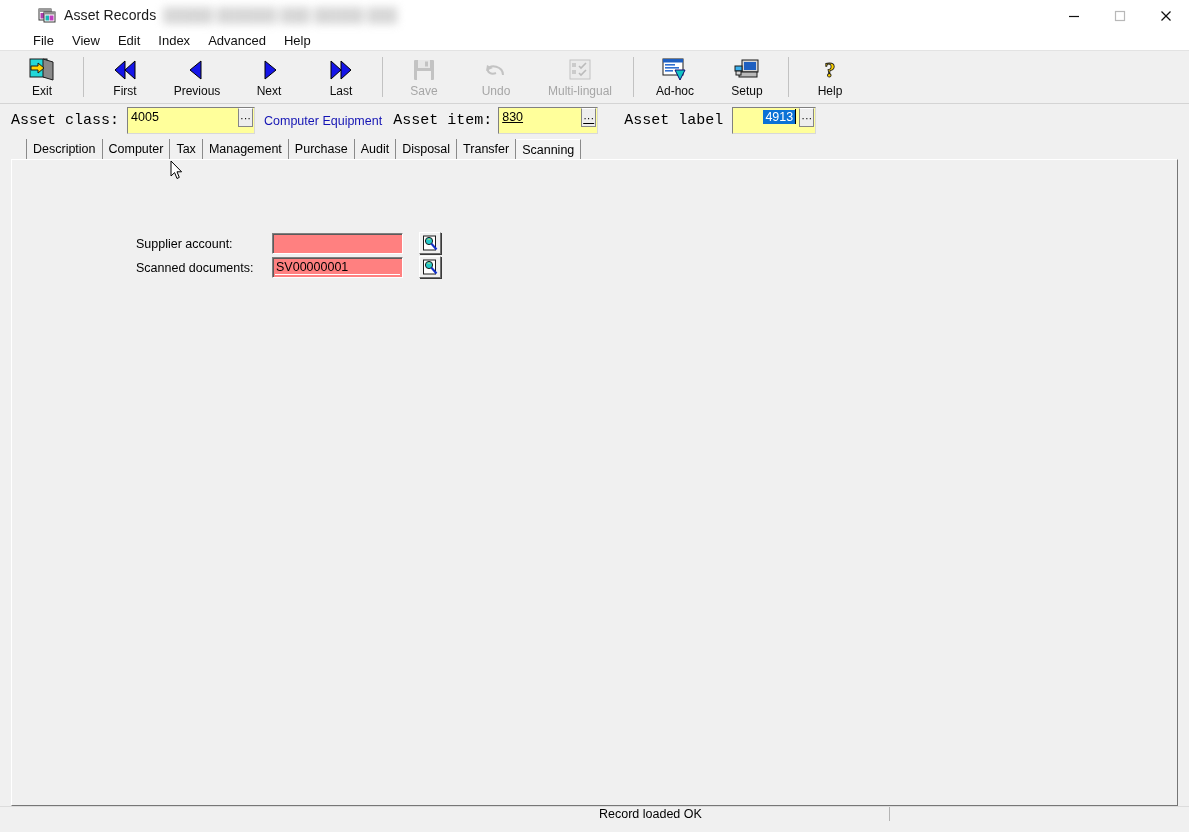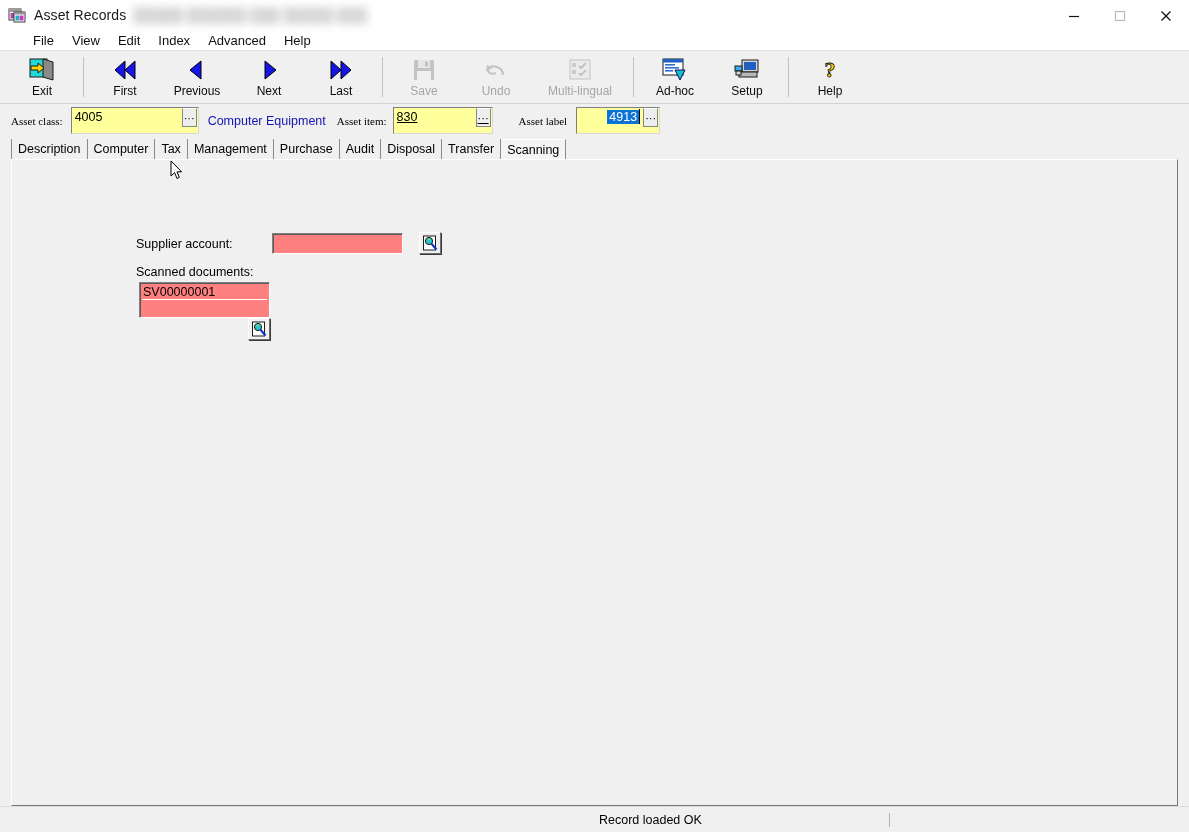--- a/index.html
+++ b/index.html
@@ -24,20 +24,21 @@
 
   
   .titlebar {
     height: 31px;
     background: #ffffff;
     display: flex;
     align-items: center;
     flex: 0 0 auto;
     border-bottom: 1px solid #ffffff;
     position: relative;
+    padding-left: 30px;
   }
   .title-icon {
     width: 18px; height: 18px;
     margin-left: 8px; margin-right: 8px;
     flex: 0 0 auto;
     position: relative;
   }
   .title-text {
     font-family: "Liberation Sans", sans-serif;
     font-size: 14px;
@@ -128,24 +129,24 @@
   
   .fieldrow {
     height: 33px;
     background: #f0f0f0;
     display: flex;
     align-items: center;
     flex: 0 0 auto;
     padding-left: 11px;
   }
   .fld-label {
-    font-size: 11px;
-    color: #000;
-    white-space: nowrap;
-    font-family: Liberation Serif, serif;
+    font-size: 15px;
+    color: #000;
+    white-space: nowrap;
+    font-family: Liberation Mono, monospace;
   }
   .blue-text {
     color: #1414b4;
     font-size: 12.5px;
     white-space: nowrap;
     font-family: "Liberation Sans", sans-serif;
   }
   .inputwrap {
     display: flex;
     align-items: stretch;
@@ -194,21 +195,21 @@
     height: 15px;
     vertical-align: -3px;
   }
 
   
   .tabstrip {
     height: 22px;
     background: #f0f0f0;
     display: flex;
     align-items: flex-end;
-    padding-left: 11px;
+    padding-left: 26px;
     flex: 0 0 auto;
   }
   .tab {
     height: 20px;
     display: flex;
     align-items: center;
     padding: 0 6px;
     font-size: 12.5px;
     color: #000;
     font-family: "Liberation Sans", sans-serif;
@@ -276,21 +277,21 @@
     display: flex;
     align-items: center;
     justify-content: center;
   }
 
   
   .statusbar {
     height: 26px;
     background: #f0f0f0;
     display: flex;
-    align-items: center;
+    align-items: flex-start;
     flex: 0 0 auto;
     border-top: 1px solid #dcdcdc;
   }
   .sb-panel {
     border-right: 1px solid #b4b4b4;
     display: flex;
     align-items: center;
     padding-left: 9px;
     font-size: 12.5px;
     color: #000;
@@ -539,23 +540,23 @@
       <div class="lookup-btn" style="margin-left:16px;">
         <svg width="17" height="17" viewBox="0 0 17 17">
           <rect x="1.5" y="1" width="12" height="14" fill="#ffffff" stroke="#1b1b1b" stroke-width="1"></rect>
           <circle cx="7" cy="6" r="3.6" fill="#23c8c8" stroke="#1b1b1b" stroke-width="1"></circle>
           <path d="M5 4.5 a3.6 3.6 0 0 1 4 0" fill="#ffe14d" stroke="none"></path>
           <line x1="9.4" y1="8.6" x2="14.5" y2="14.5" stroke="#1230c8" stroke-width="2.2"></line>
         </svg>
       </div>
     </div>
 
-    <div class="formrow" style="left:124px; top:102px;flex-direction:column;">
+    <div class="formrow" style="left:124px; top:96px;">
       <span class="form-label" style="width:134px;">Scanned documents:</span>
-      <div class="pinkfield" style="width:131px;height:36px;margin-left:2px;padding:1px 2px;">
+      <div class="pinkfield" style="width:131px;height:21px;margin-left:2px;padding:1px 2px;">
         <div class="listrow">SV00000001</div>
         <div class="listrow"></div>
       </div>
       <div class="lookup-btn" style="margin-left:16px;">
         <svg width="17" height="17" viewBox="0 0 17 17">
           <rect x="1.5" y="1" width="12" height="14" fill="#ffffff" stroke="#1b1b1b" stroke-width="1"></rect>
           <circle cx="7" cy="6" r="3.6" fill="#23c8c8" stroke="#1b1b1b" stroke-width="1"></circle>
           <path d="M5 4.5 a3.6 3.6 0 0 1 4 0" fill="#ffe14d" stroke="none"></path>
           <line x1="9.4" y1="8.6" x2="14.5" y2="14.5" stroke="#1230c8" stroke-width="2.2"></line>
         </svg>

